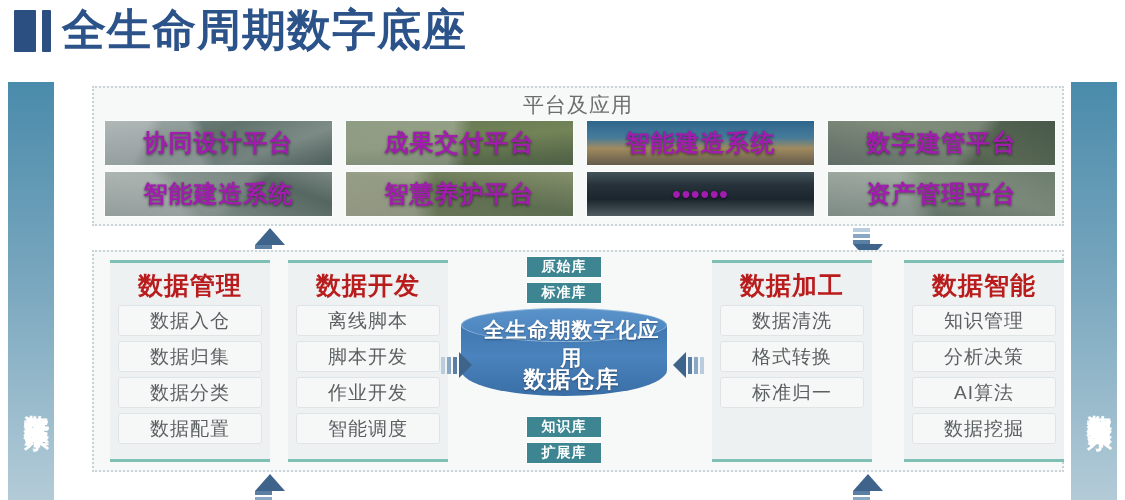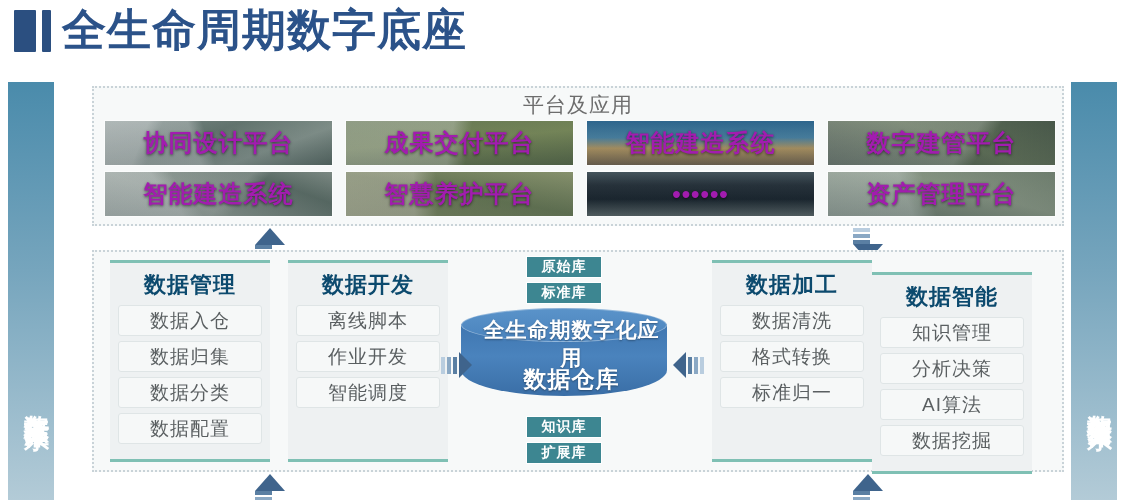--- a/index.html
+++ b/index.html
@@ -154,21 +154,21 @@
 
   
   .dcol {
     position: absolute; top: 260px; width: 160px; height: 202px;
     background: #eef1f2;
     border-top: 3px solid #7fc0b4;
     border-bottom: 3px solid #7fc0b4;
     padding: 4px 8px 6px 8px;
   }
   .dcol-title {
-    text-align: center; font-size: 22px; font-weight: bold; color: #0c4a6e;
+    text-align: center; font-size: 25px; font-weight: bold; color: #b91c1c;
     line-height: 36px; letter-spacing: 1px;
   }
   .dcol-items { display: flex; flex-direction: column; gap: 5px; margin-top: 2px; }
   .ditem {
     height: 31px; background: #f6f8f8; border: 1px solid #dfe5e6;
     border-radius: 3px;
     display: flex; align-items: center; justify-content: center;
     font-size: 19px; color: #5a5f61; letter-spacing: 1px;
   }
 
@@ -298,35 +298,36 @@
       <div class="ditem">数据归集</div>
       <div class="ditem">数据分类</div>
       <div class="ditem">数据配置</div>
     </div>
   </div>
 
   <div class="dcol" style="left:288px;">
     <div class="dcol-title">数据开发</div>
     <div class="dcol-items">
       <div class="ditem">离线脚本</div>
+      <div class="ditem">脚本开发</div>
       <div class="ditem">作业开发</div>
       <div class="ditem">智能调度</div>
     </div>
   </div>
 
   <div class="dcol" style="left:712px;">
     <div class="dcol-title">数据加工</div>
     <div class="dcol-items">
       <div class="ditem">数据清洗</div>
       <div class="ditem">格式转换</div>
       <div class="ditem">标准归一</div>
     </div>
   </div>
 
-  <div class="dcol" style="left:872px;margin-top:12px;">
+  <div class="dcol" style="left:904px;">
     <div class="dcol-title">数据智能</div>
     <div class="dcol-items">
       <div class="ditem">知识管理</div>
       <div class="ditem">分析决策</div>
       <div class="ditem">AI算法</div>
       <div class="ditem">数据挖掘</div>
     </div>
   </div>
 
   <div class="center">

